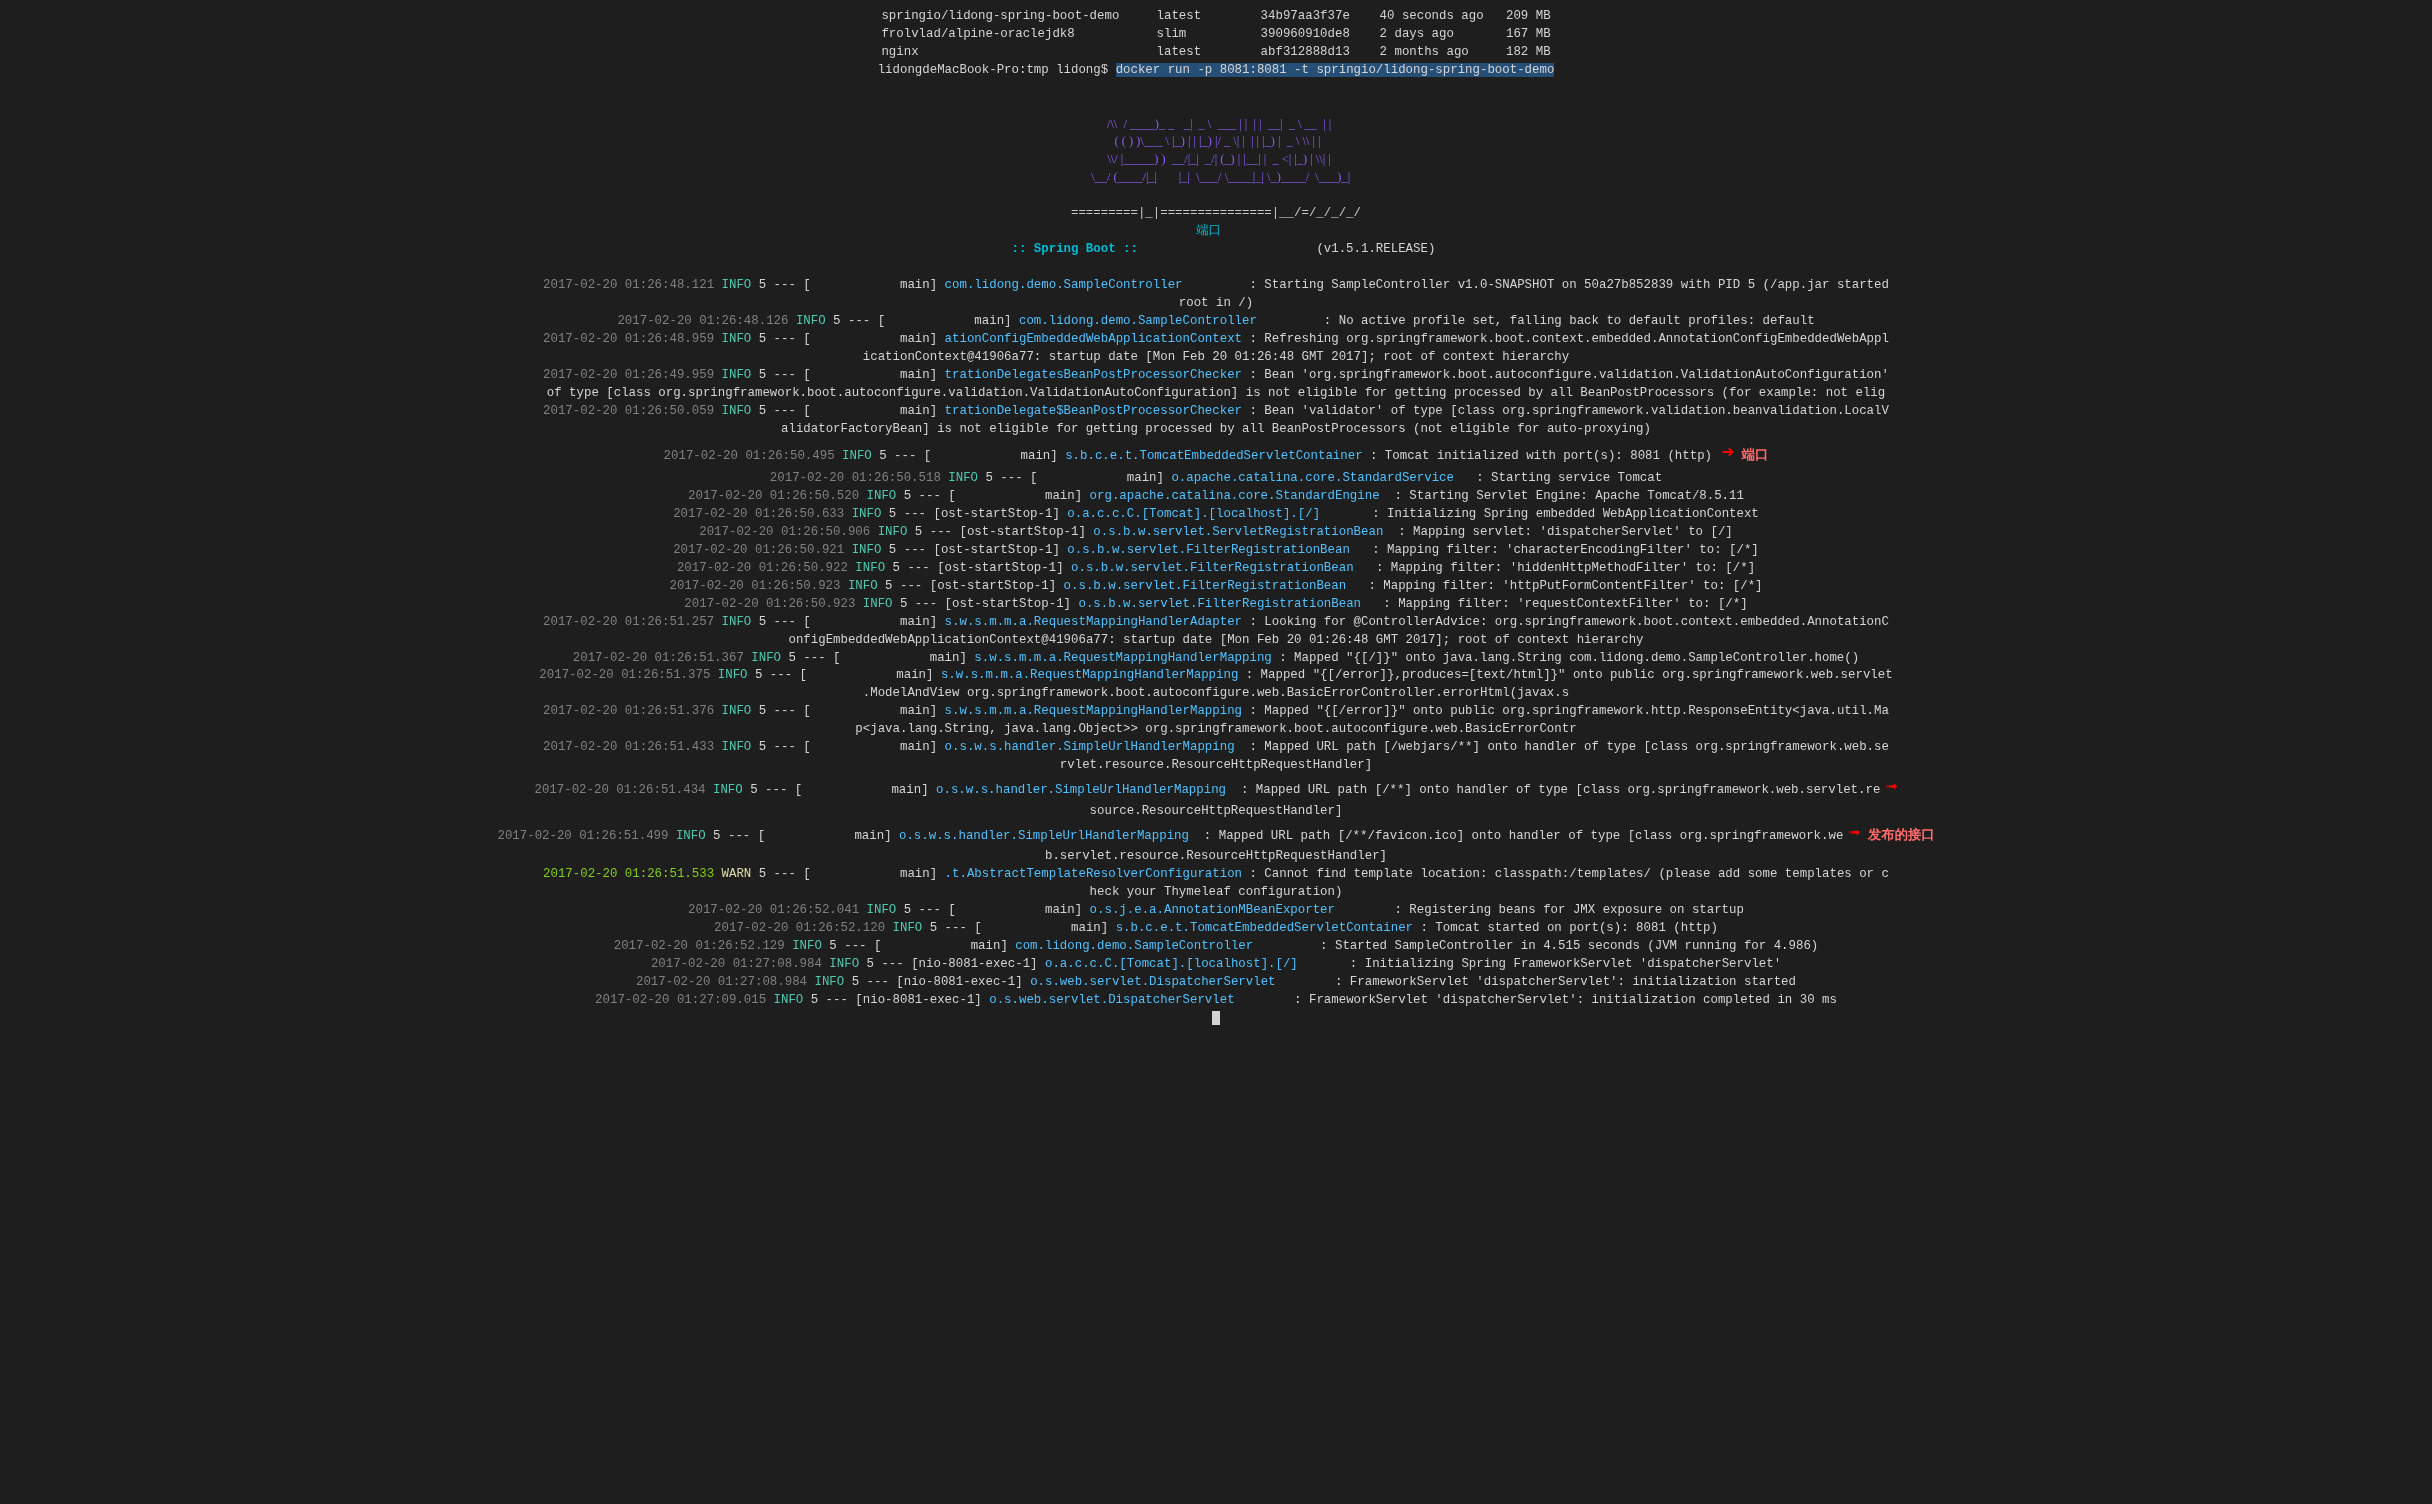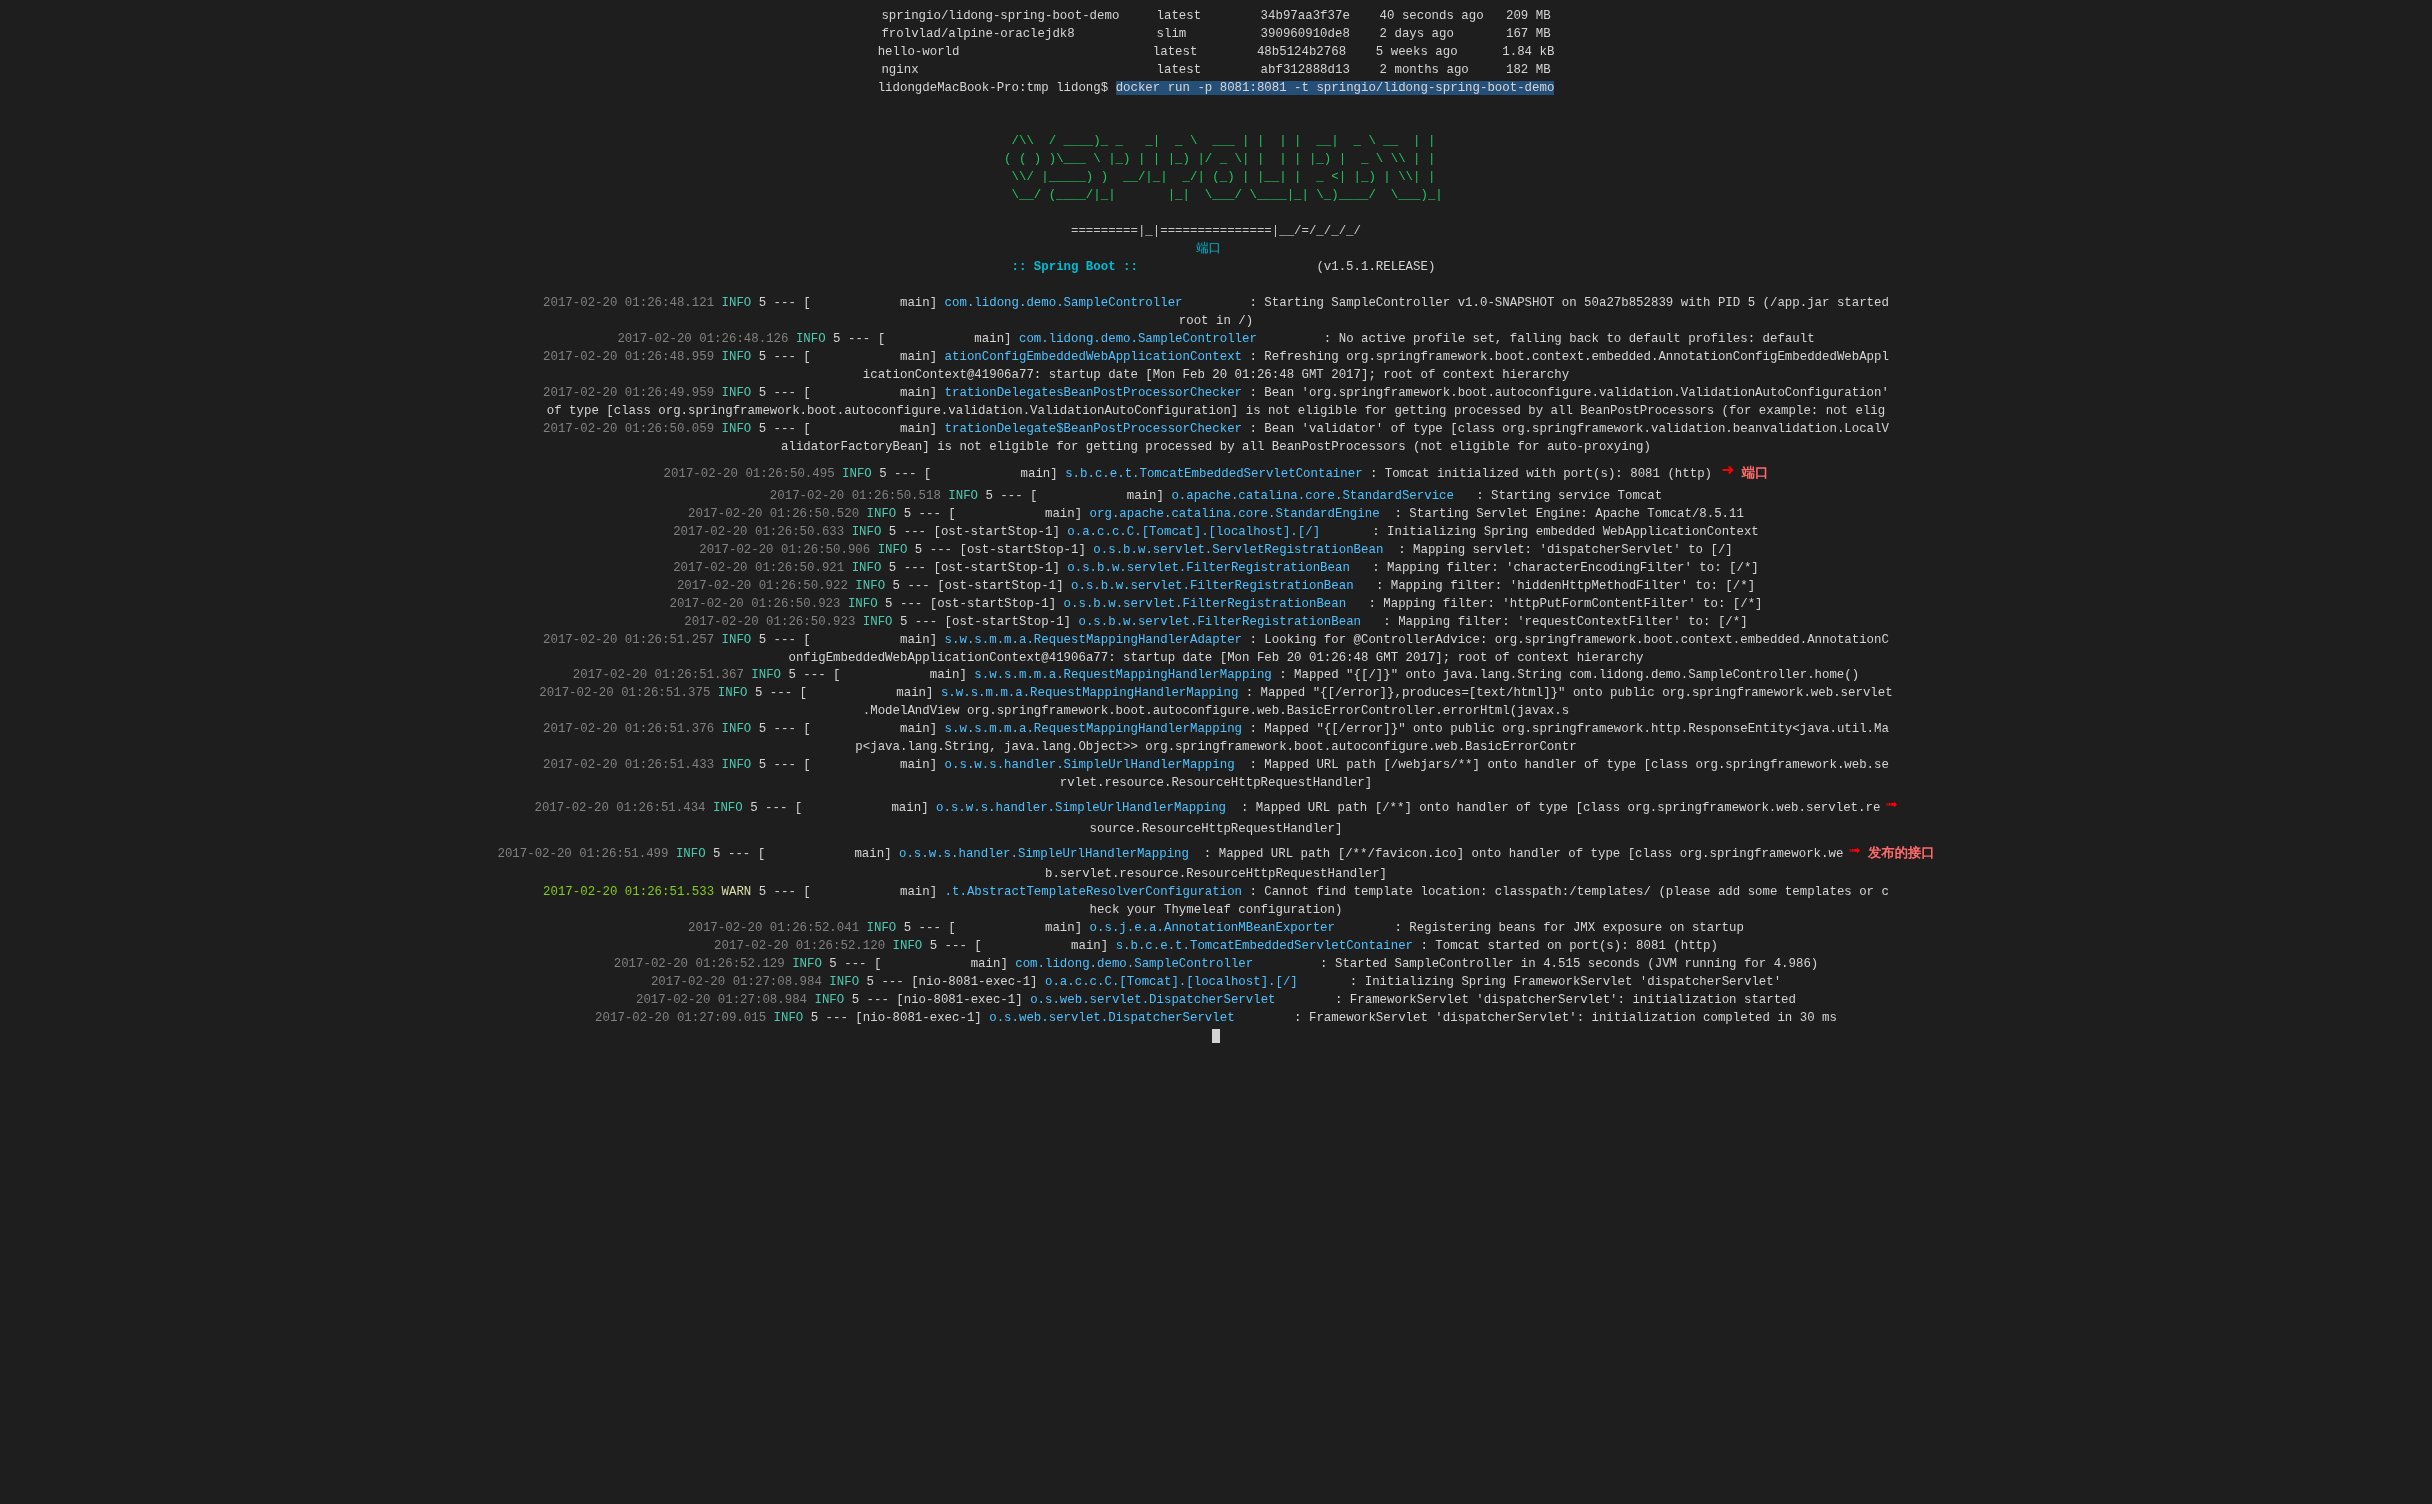--- a/index.html
+++ b/index.html
@@ -26,28 +26,27 @@
     }
     .spring-cyan { color: #00bcd4; }
   </style>
 </head>
 <body>
 
 <div class="terminal">
 
   <span class="line"><span style="color:#d4d4d4">springio/lidong-spring-boot-demo     latest        34b97aa3f37e    40 seconds ago   209 MB</span></span>
   <span class="line"><span style="color:#d4d4d4">frolvlad/alpine-oraclejdk8           slim          390960910de8    2 days ago       167 MB</span></span>
-  <span class="line"><span style="color:#d4d4d4">hello-world                          latest        48b5124b2768    5 weeks ago      1.84 kB</span></span>
   <span class="line"><span style="color:#d4d4d4">nginx                                latest        abf312888d13    2 months ago     182 MB</span></span>
 
   <span class="line"><span style="color:#d4d4d4">lidongdeMacBook-Pro:tmp lidong$ </span><span class="highlight-cmd">docker run -p 8081:8081 -t springio/lidong-spring-boot-demo</span></span>
 
   <span class="line"> </span>
 
-  <div style="color:#22c55e; white-space:pre; font-family:Liberation Mono, monospace; font-size:12.4px; line-height:1.45;">
+  <div style="color:#8b5cf6; white-space:pre; font-family:Liberation Serif, serif; font-size:12.4px; line-height:1.45;">
 <span>  /\\  / ____)_ _   _|  _ \  ___ | |  | |  __|  _ \ __  | |</span>
 <span> ( ( ) )\___ \ |_) | | |_) |/ _ \| |  | | |_) |  _ \ \\ | |</span>
 <span>  \\/ |_____) )  __/|_|  _/| (_) | |__| |  _ &lt;| |_) | \\| |</span>
 <span>   \__/ (____/|_|       |_|  \___/ \____|_| \_)____/  \___)_|</span>
   </div>
 
   <span class="line" style="color:#c8c8c8">=========|_|===============|__/=/_/_/_/</span>
   <span class="line"><span class="spring-cyan">端口</span><span style="color:#d4d4d4">  </span></span>
 
   <span class="line"><span style="color:#00bcd4; font-weight:bold">  :: Spring Boot ::</span><span style="color:#d4d4d4">                        (v1.5.1.RELEASE)</span></span>

